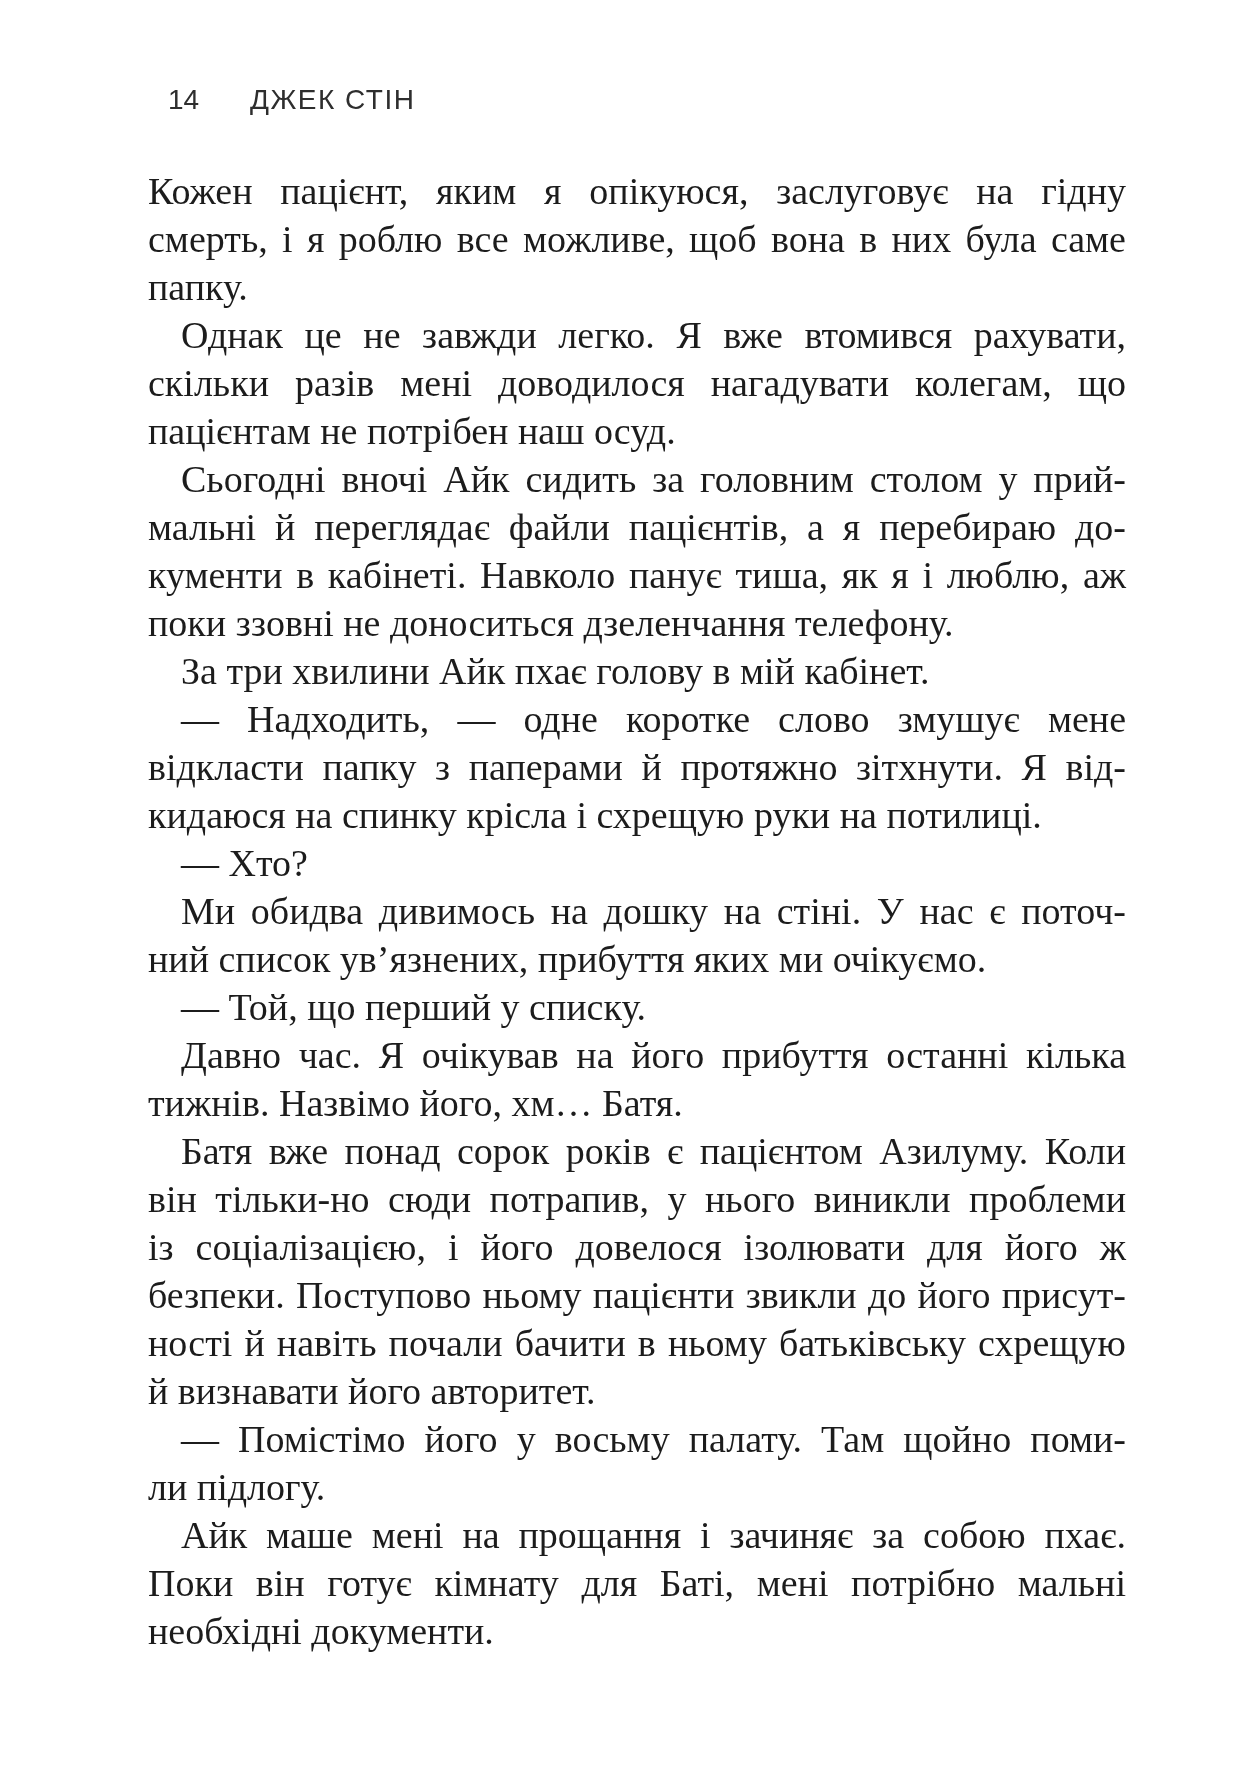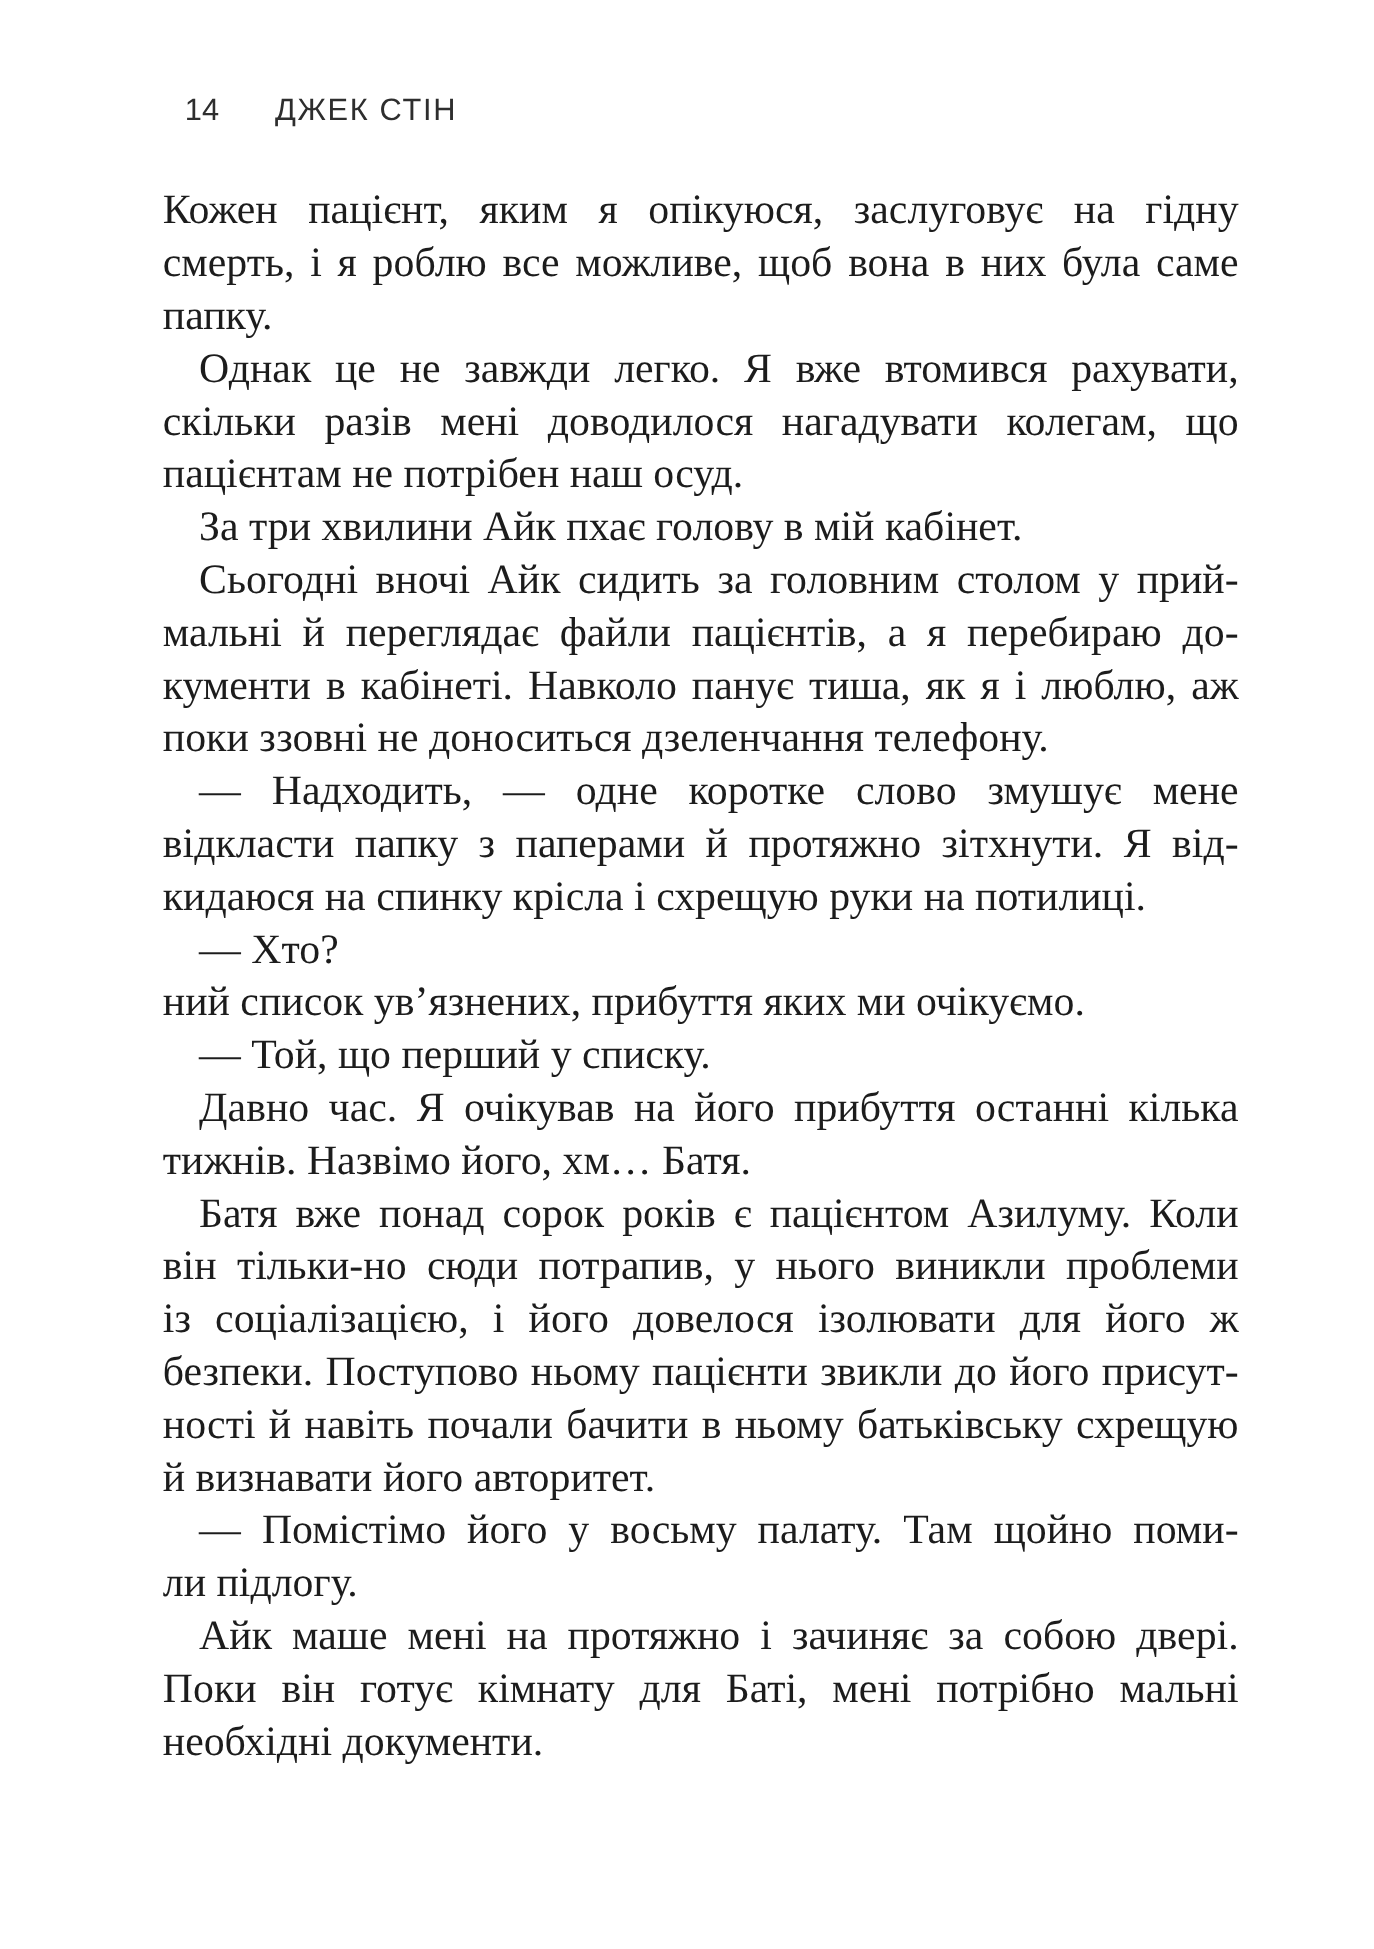--- a/index.html
+++ b/index.html
@@ -68,37 +68,38 @@
         <span class="line">Кожен пацієнт, яким я опікуюся, заслуговує на гідну</span>
         <span class="line">смерть, і я роблю все можливе, щоб вона в них була саме</span>
         <span class="line last">папку.</span>
       </p>
       <p class="para">
         <span class="line first-indent">Однак це не завжди легко. Я вже втомився рахувати,</span>
         <span class="line">скільки разів мені доводилося нагадувати колегам, що</span>
         <span class="line last">пацієнтам не потрібен наш осуд.</span>
       </p>
       <p class="para">
-        <span class="line last first-indent">За три хвилини Айк пхає голову в мій кабінет.</span>
-      </p>
-      <p class="para">
         <span class="line first-indent">Сьогодні вночі Айк сидить за головним столом у прий-</span>
         <span class="line">мальні й переглядає файли пацієнтів, а я перебираю до-</span>
         <span class="line">кументи в кабінеті. Навколо панує тиша, як я і люблю, аж</span>
         <span class="line last">поки ззовні не доноситься дзеленчання телефону.</span>
+      </p>
+      <p class="para">
+        <span class="line last first-indent">За три хвилини Айк пхає голову в мій кабінет.</span>
       </p>
       <p class="para">
         <span class="line first-indent">— Надходить, — одне коротке слово змушує мене</span>
         <span class="line">відкласти папку з паперами й протяжно зітхнути. Я від-</span>
         <span class="line last">кидаюся на спинку крісла і схрещую руки на потилиці.</span>
       </p>
       <p class="para">
         <span class="line last first-indent">— Хто?</span>
       </p>
       <p class="para">
+        <span class="line first-indent">Ми обидва дивимось на дошку на стіні. У нас є поточ-</span>
         <span class="line last">ний список ув’язнених, прибуття яких ми очікуємо.</span>
       </p>
       <p class="para">
         <span class="line last first-indent">— Той, що перший у списку.</span>
       </p>
       <p class="para">
         <span class="line first-indent">Давно час. Я очікував на його прибуття останні кілька</span>
         <span class="line last">тижнів. Назвімо його, хм… Батя.</span>
       </p>
       <p class="para">
@@ -107,18 +108,18 @@
         <span class="line">із соціалізацією, і його довелося ізолювати для його ж</span>
         <span class="line">безпеки. Поступово ньому пацієнти звикли до його присут-</span>
         <span class="line">ності й навіть почали бачити в ньому батьківську схрещую</span>
         <span class="line last">й визнавати його авторитет.</span>
       </p>
       <p class="para">
         <span class="line first-indent">— Помістімо його у восьму палату. Там щойно поми-</span>
         <span class="line last">ли підлогу.</span>
       </p>
       <p class="para">
-        <span class="line first-indent">Айк маше мені на протяжно і зачиняє за собою двері.</span>
+        <span class="line first-indent">Айк маше мені на прощання і зачиняє за собою пхає.</span>
         <span class="line">Поки він готує кімнату для Баті, мені потрібно мальні</span>
         <span class="line last">необхідні документи.</span>
       </p>
     </main>
 </div>
 
 </body></html>

